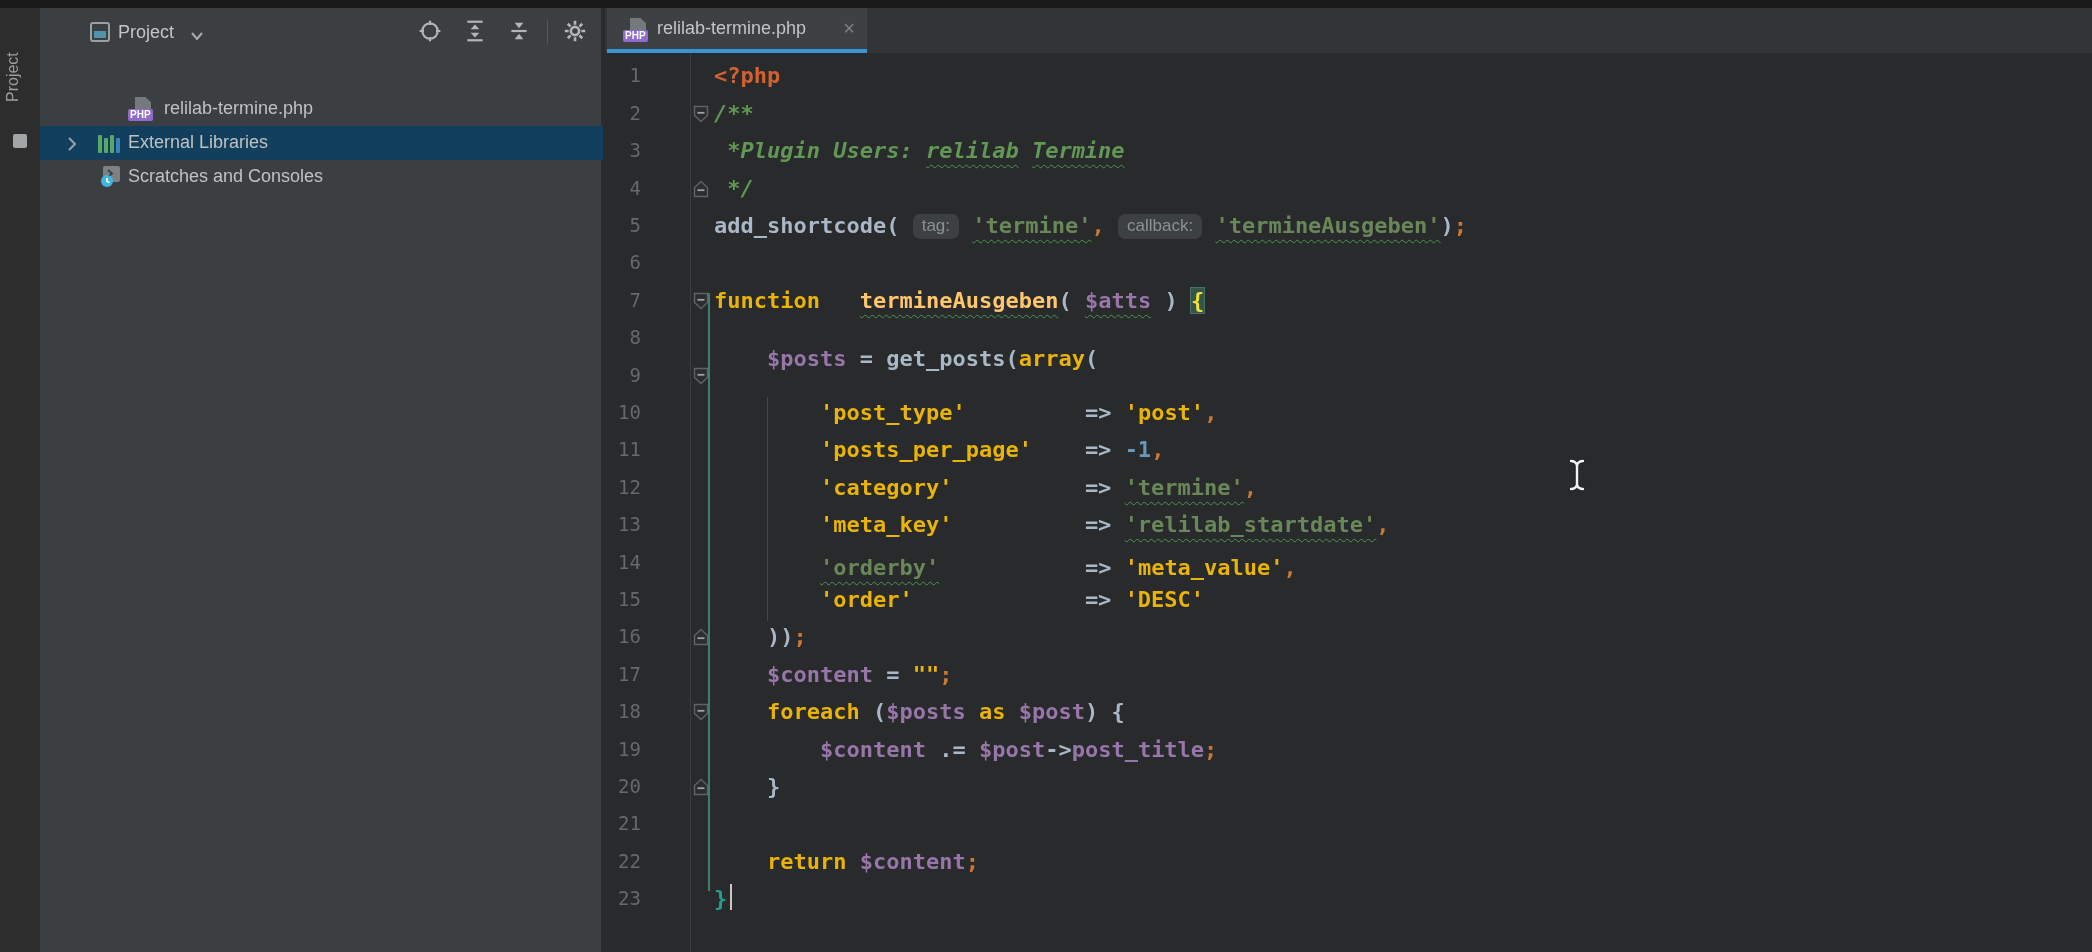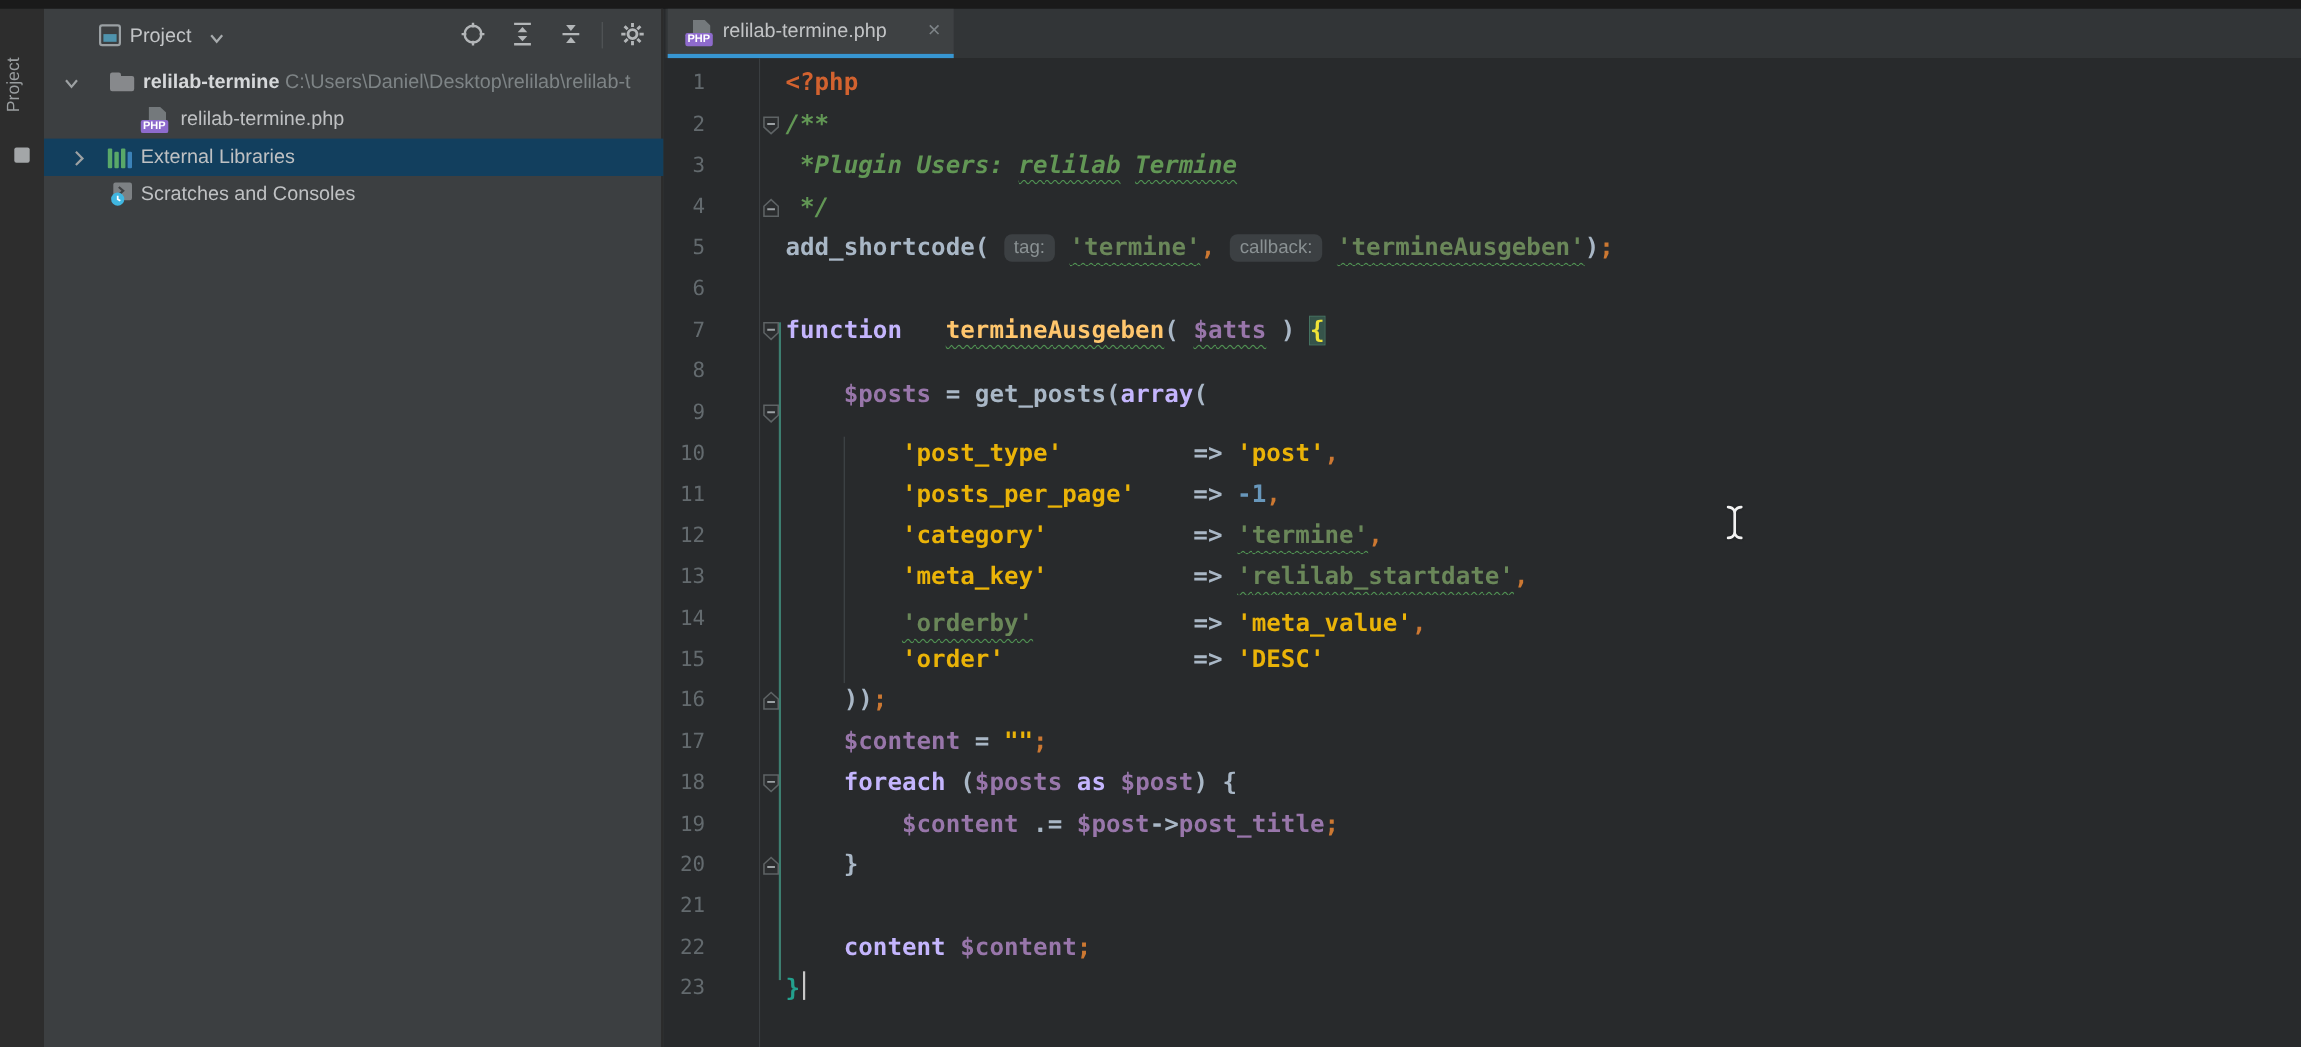--- a/index.html
+++ b/index.html
@@ -74,21 +74,21 @@
 
   .ln { position:absolute; left:0; width:36px; text-align:right; font-family:"DejaVu Sans Mono", monospace;
         font-size:19px; color:#636a6e; line-height:37.4px; }
   .fold { position:absolute; left:88px; width:16px; height:18px; cursor:pointer; }
 
   .line { position:absolute; left:109px; height:37.4px; line-height:37.4px; white-space:pre;
           font-family:"DejaVu Sans Mono", monospace; font-size:22px; font-weight:600; color:#a9b7c6;
           cursor:text; }
 
   .tok-tag { color:#d2622f; }
-  .tok-kw  { color:#c4b5fd; }
+  .tok-kw  { color:#eab308; }
   .tok-d   { color:#a9b7c6; }
   .tok-op  { color:#cc7832; }
   .tok-str { color:#eab308; }
   .tok-num { color:#6897bb; }
   .tok-var { color:#9876aa; }
   .tok-cmt { color:#629755; font-style:italic; }
   .wavy { text-decoration-line:underline; text-decoration-style:wavy;
           text-decoration-color:#4f9152; text-decoration-thickness:1px; text-underline-offset:6px; }
   .tok-strm { color:#6a8759; }
   .tok-varm { color:#9876aa; }
@@ -161,32 +161,20 @@
           </g>
         </svg>
     </span>
     <span class="hicon" style="left:566px;">
       <svg width="24" height="24" viewBox="0 0 24 24">
           <rect x="4" y="11" width="16" height="2.6" fill="#b3b6b8"></rect>
         </svg>
     </span>
   </div>
 
-  <div class="tree-row" style="top:50px;">
-    <span class="abs" style="left:-8px;top:10px;">
-      <svg width="42" height="14" viewBox="0 0 42 14">
-          <path d="M38 3 L33 9 L28 3" fill="none" stroke="#9da1a3" stroke-width="2"></path>
-        </svg>
-    </span>
-    <span class="folder-ic" style="left:60px;top:8px;"></span>
-    <span class="row-label" style="left:90px;">
-      <span class="root-name">relilab-termine</span>
-      <span class="root-path">C:\Users\Daniel\Desktop\relilab\relilab-t</span>
-    </span>
-  </div>
 
   <div class="tree-row" style="top:84px;">
     <span class="php-icon" style="left:88px;top:5px;">
       <span class="php-page"></span>
       <span class="php-label">PHP</span>
     </span>
     <span class="row-label" style="left:124px;">relilab-termine.php</span>
   </div>
 
   <div class="tree-row" style="top:152px;">
@@ -304,21 +292,21 @@
         <div class="line" style="top: 415.8px;"><span class="tok-d">        </span><span class="tok-str">'category'</span><span class="tok-d">          </span><span class="tok-d">=&gt; </span><span class="tok-strm wavy">'termine'</span><span class="tok-op">,</span></div>
         <div class="line" style="top: 453.2px;"><span class="tok-d">        </span><span class="tok-str">'meta_key'</span><span class="tok-d">          </span><span class="tok-d">=&gt; </span><span class="tok-strm wavy">'relilab_startdate'</span><span class="tok-op">,</span></div>
         <div class="line" style="top: 496px;"><span class="tok-d">        </span><span class="tok-strm wavy">'orderby'</span><span class="tok-d">           </span><span class="tok-d">=&gt; </span><span class="tok-str">'meta_value'</span><span class="tok-op">,</span></div>
         <div class="line" style="top: 528px;"><span class="tok-d">        </span><span class="tok-str">'order'</span><span class="tok-d">             </span><span class="tok-d">=&gt; </span><span class="tok-str">'DESC'</span></div>
         <div class="line" style="top: 565.4px;"><span class="tok-d">    ))</span><span class="tok-op">;</span></div>
         <div class="line" style="top: 602.8px;"><span class="tok-d">    </span><span class="tok-var">$content</span><span class="tok-d"> = </span><span class="tok-str">""</span><span class="tok-op">;</span></div>
         <div class="line" style="top: 640.2px;"><span class="tok-d">    </span><span class="tok-kw">foreach</span><span class="tok-d"> (</span><span class="tok-var">$posts</span><span class="tok-d"> </span><span class="tok-kw">as</span><span class="tok-d"> </span><span class="tok-var">$post</span><span class="tok-d">) {</span></div>
         <div class="line" style="top: 677.6px;"><span class="tok-d">        </span><span class="tok-var">$content</span><span class="tok-d"> .= </span><span class="tok-var">$post</span><span class="tok-d">-&gt;</span><span class="tok-var">post_title</span><span class="tok-op">;</span></div>
         <div class="line" style="top: 715px;"><span class="tok-d">    }</span></div>
         <div class="line" style="top: 752.4px;"></div>
-        <div class="line" style="top: 789.8px;"><span class="tok-d">    </span><span class="tok-kw">content</span><span class="tok-d"> </span><span class="tok-var">$content</span><span class="tok-op">;</span></div>
+        <div class="line" style="top: 789.8px;"><span class="tok-d">    </span><span class="tok-kw">return</span><span class="tok-d"> </span><span class="tok-var">$content</span><span class="tok-op">;</span></div>
         <div class="line" style="top: 827.2px;"><span class="tok-bc">}</span><span class="caret"></span></div>
       </div>
     <span class="ibeam">
       <svg width="28" height="36" viewBox="0 0 28 36">
         <g stroke="#26282a" stroke-width="6" fill="none" stroke-linecap="round">
           <path d="M8 4 C11 4 13 5.5 14 8 C15 5.5 17 4 20 4"></path>
           <path d="M14 8 V28"></path>
           <path d="M8 32 C11 32 13 30.5 14 28 C15 30.5 17 32 20 32"></path>
         </g>
         <g stroke="#f2f2f2" stroke-width="2.4" fill="none" stroke-linecap="round">

